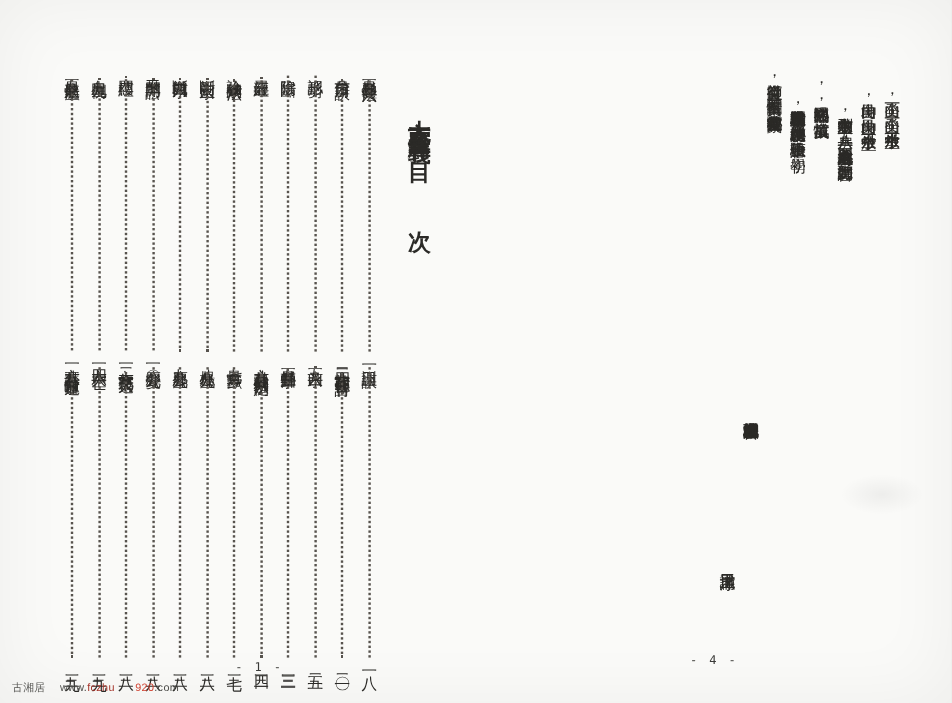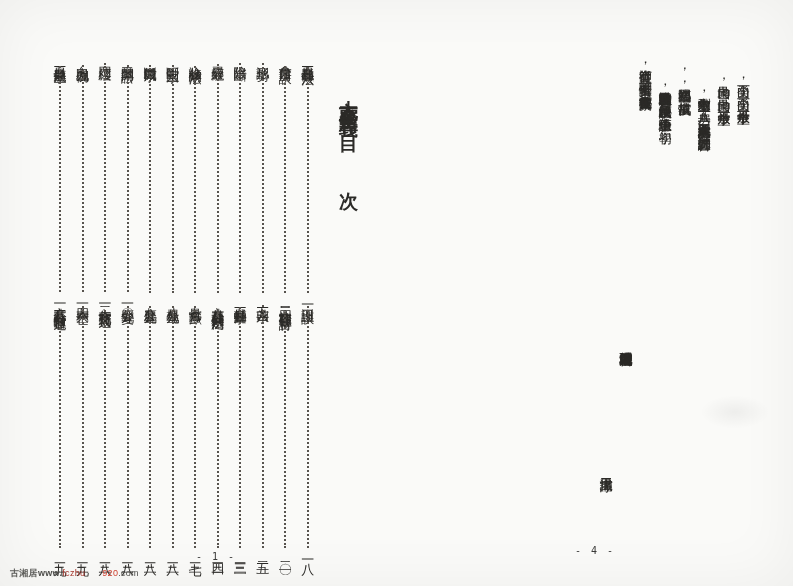--- a/index.html
+++ b/index.html
@@ -33,22 +33,22 @@
 
   
   .pageno{position:absolute;font-family:"DejaVu Sans Mono","Liberation Mono",monospace;
           font-size:10px;letter-spacing:2px;color:#3a3a38;}
   .pageno.left{left:196px;top:551px;}
   .pageno.right{left:575px;top:545px;}
 
   
   .watermark{position:absolute;left:10px;top:567px;font-size:9px;
              font-family:"Liberation Sans","DejaVu Sans",sans-serif;letter-spacing:0.3px;}
-  .wm-name{color:#5a5a57;margin-right:0;font-weight:bold;}
-  .wm-www{color:#4c4c49;font-weight:bold;}
+  .wm-name{color:#5a5a57;margin-right:12px;}
+  .wm-www{color:#4c4c49;}
   .wm-dom{color:#a5342a;}
   .wm-num{color:#d0402f;margin-left:17px;}
   .wm-com{color:#4c4c49;}
 </style>
 </head>
 <body>
 
 <div class="screen">
 
   <div class="book-title">

